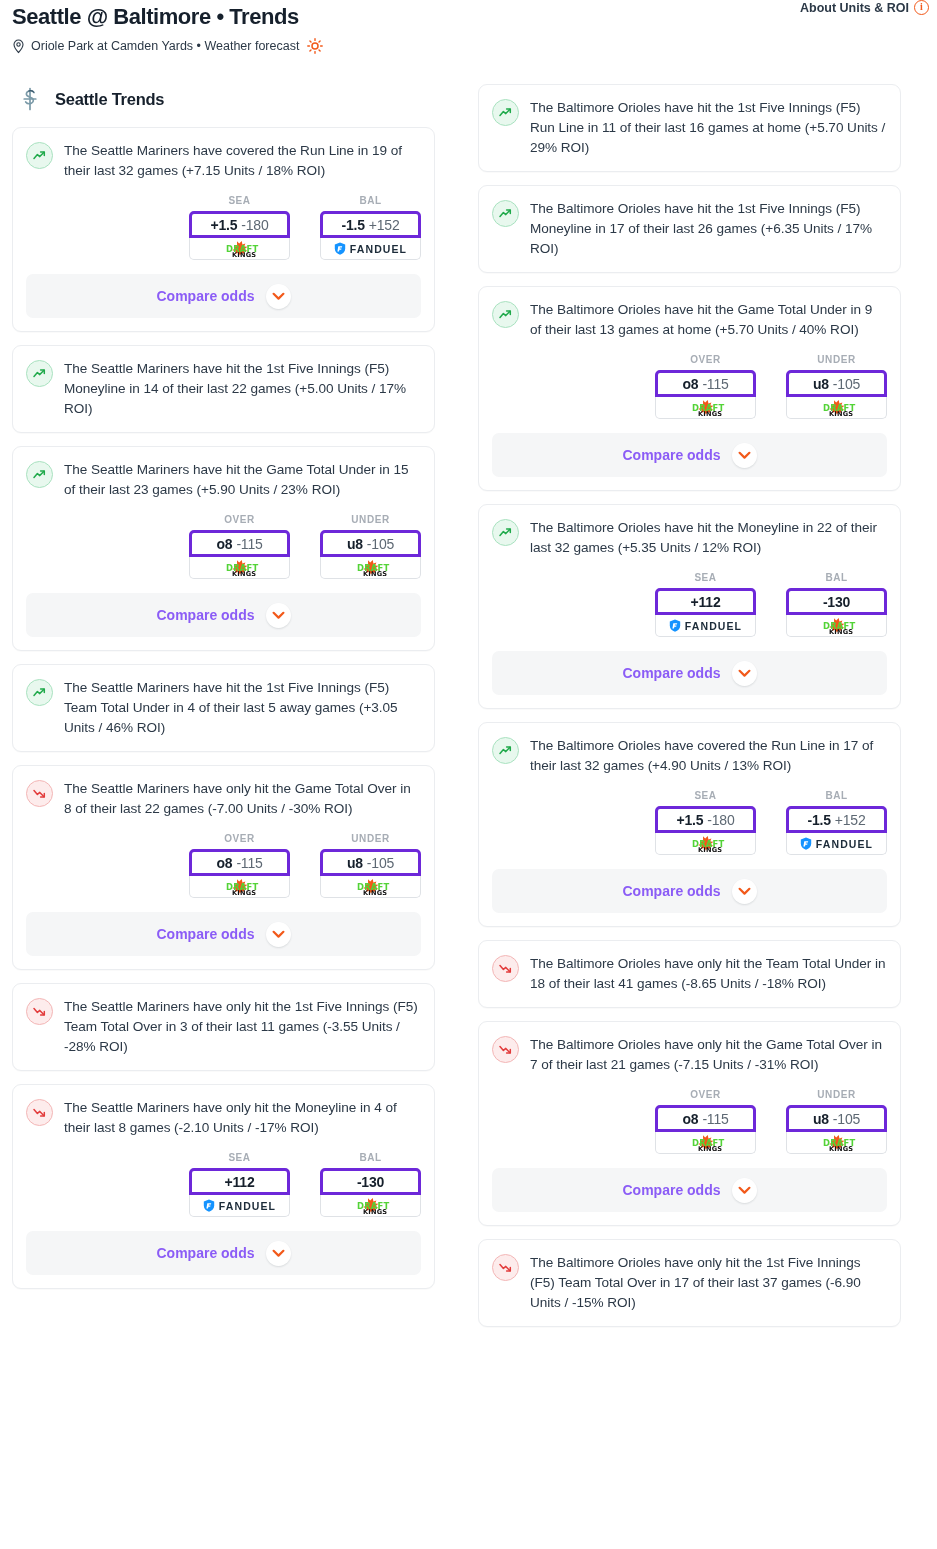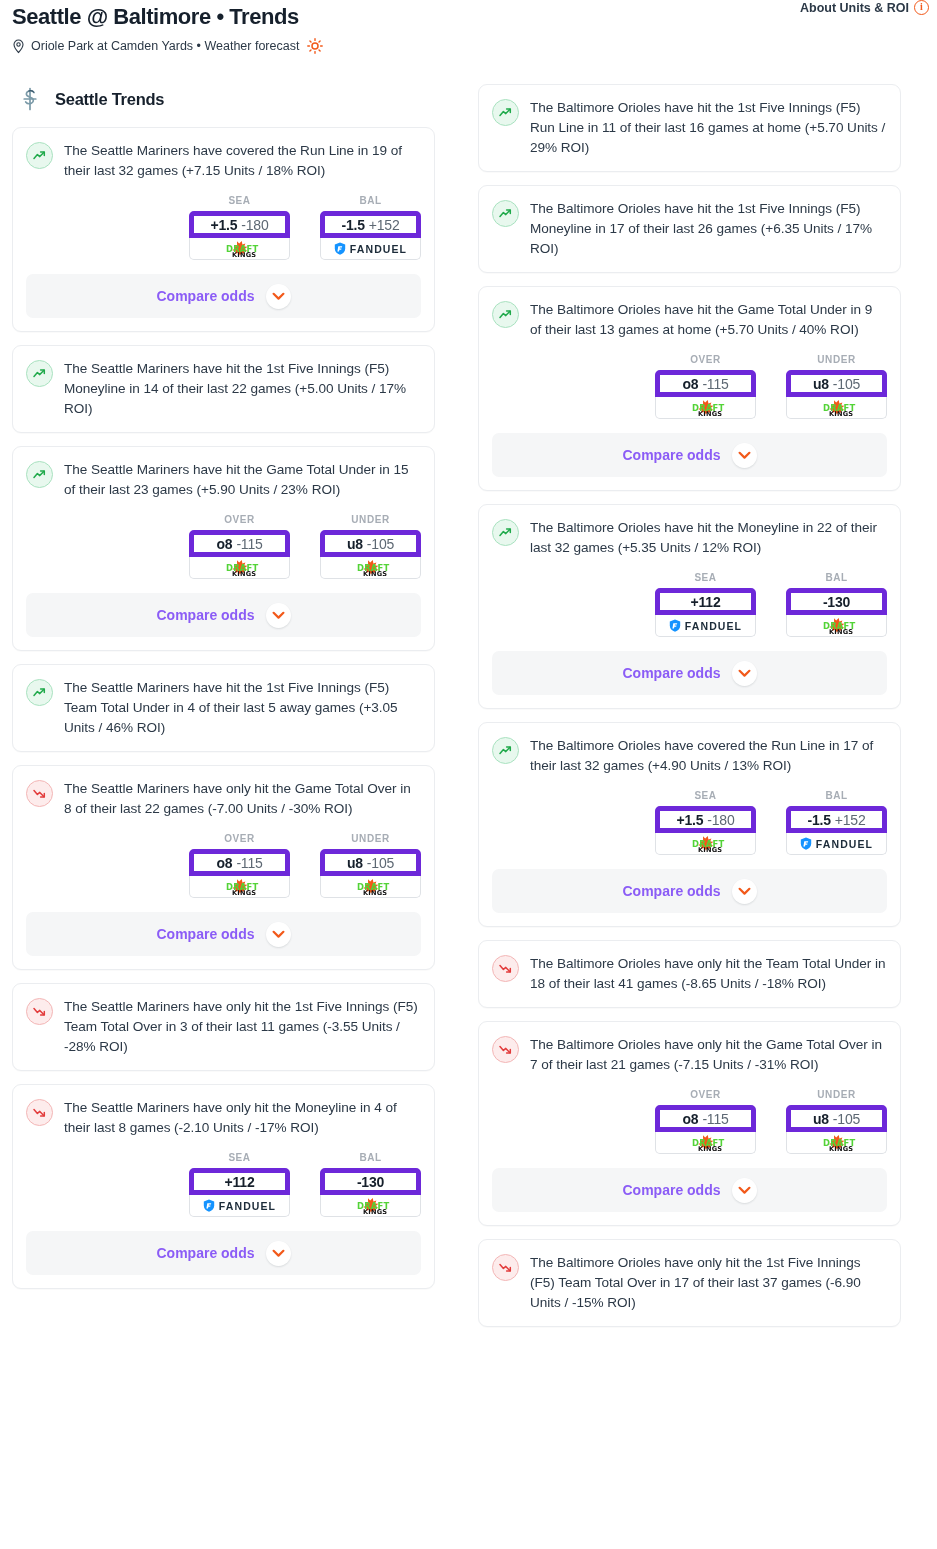--- a/index.html
+++ b/index.html
@@ -121,21 +121,21 @@
   .odds-col { width: 101px; }
   .odds-label {
     text-align: center;
     font-size: 10px;
     font-weight: 600;
     letter-spacing: 0.55px;
     color: #a7adb5;
     margin-bottom: 5px;
   }
   .odds-price {
-    border: 5px solid #6d28d9;
+    border: 3px solid #6d28d9;
     border-radius: 5px 5px 0 0;
     height: 27px;
     display: flex;
     align-items: center;
     justify-content: center;
     gap: 4px;
     background: #fff;
   }
   .odds-price .main {
     font-size: 14px; font-weight: 700; color: #16202c; letter-spacing: -0.2px;

